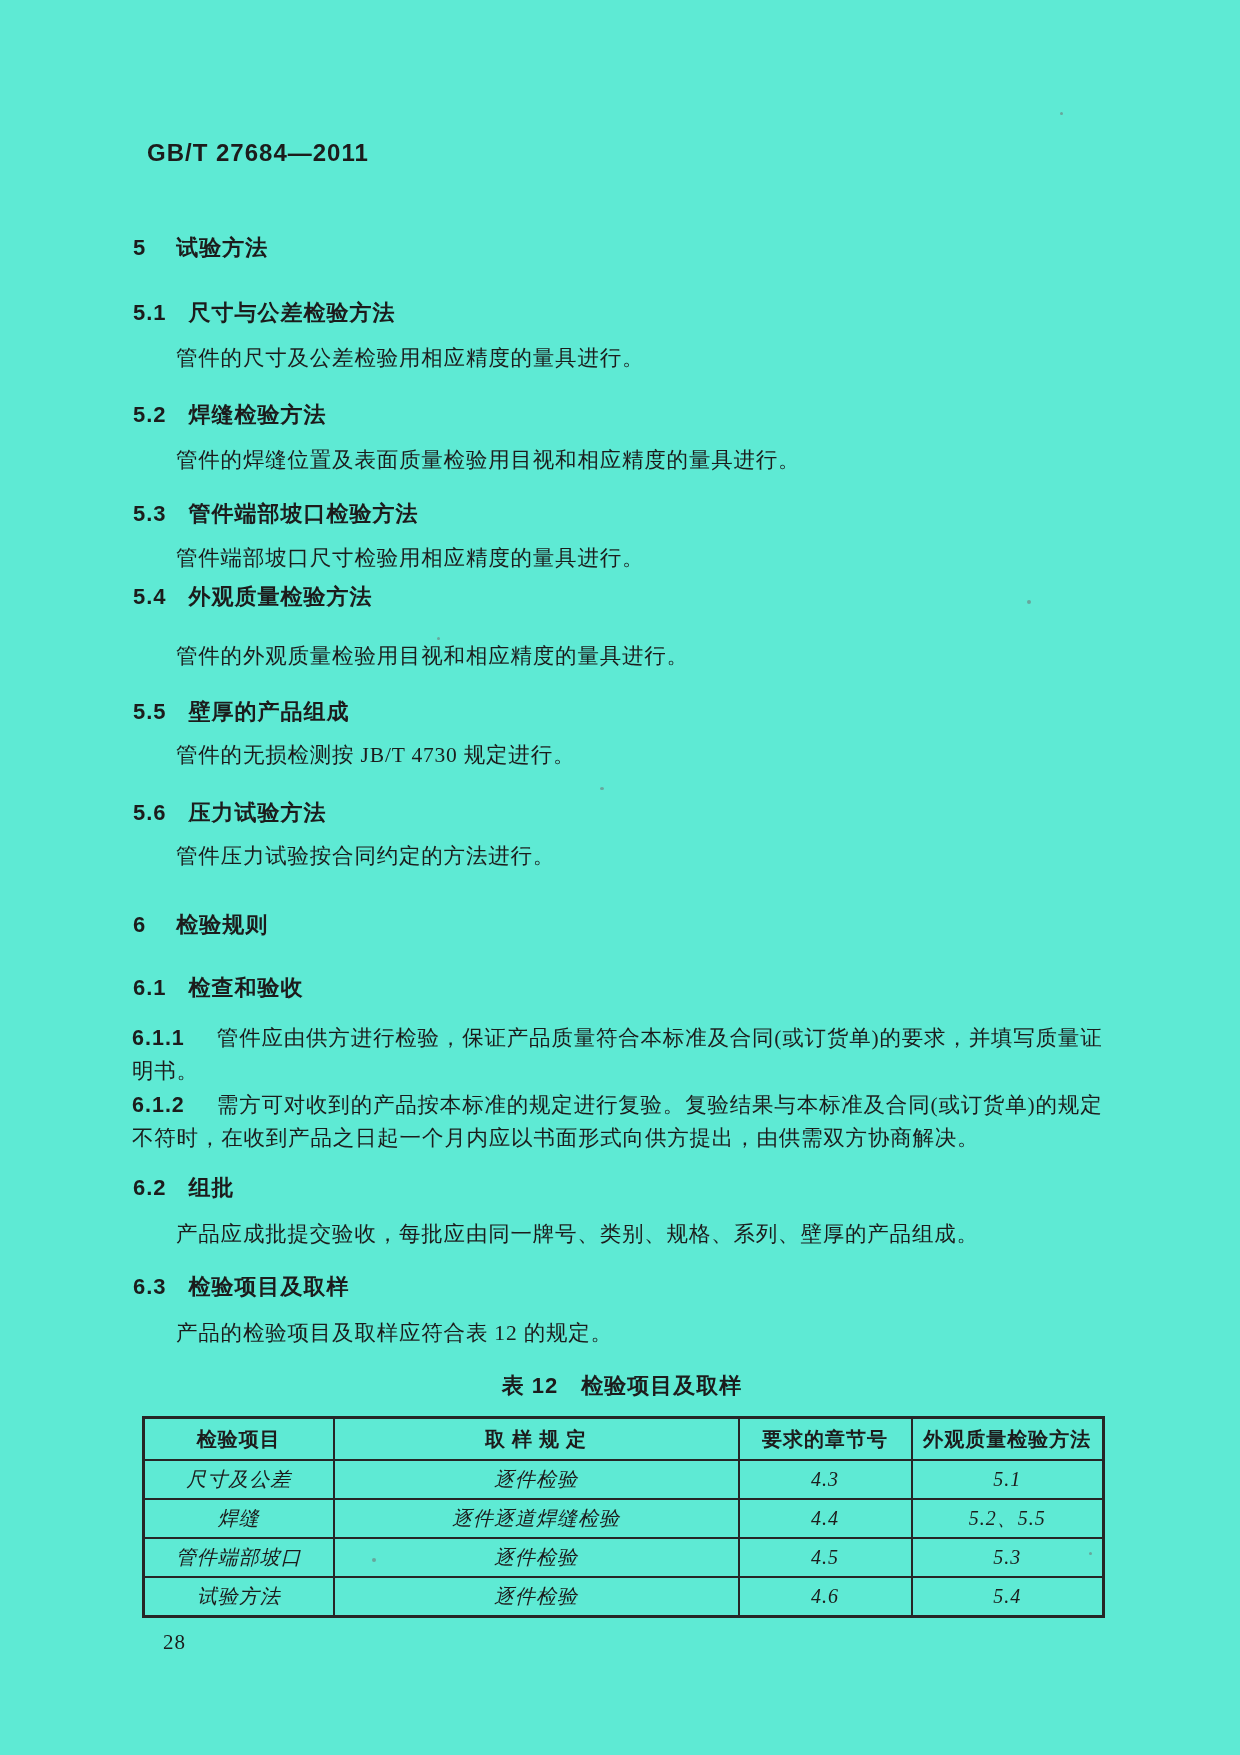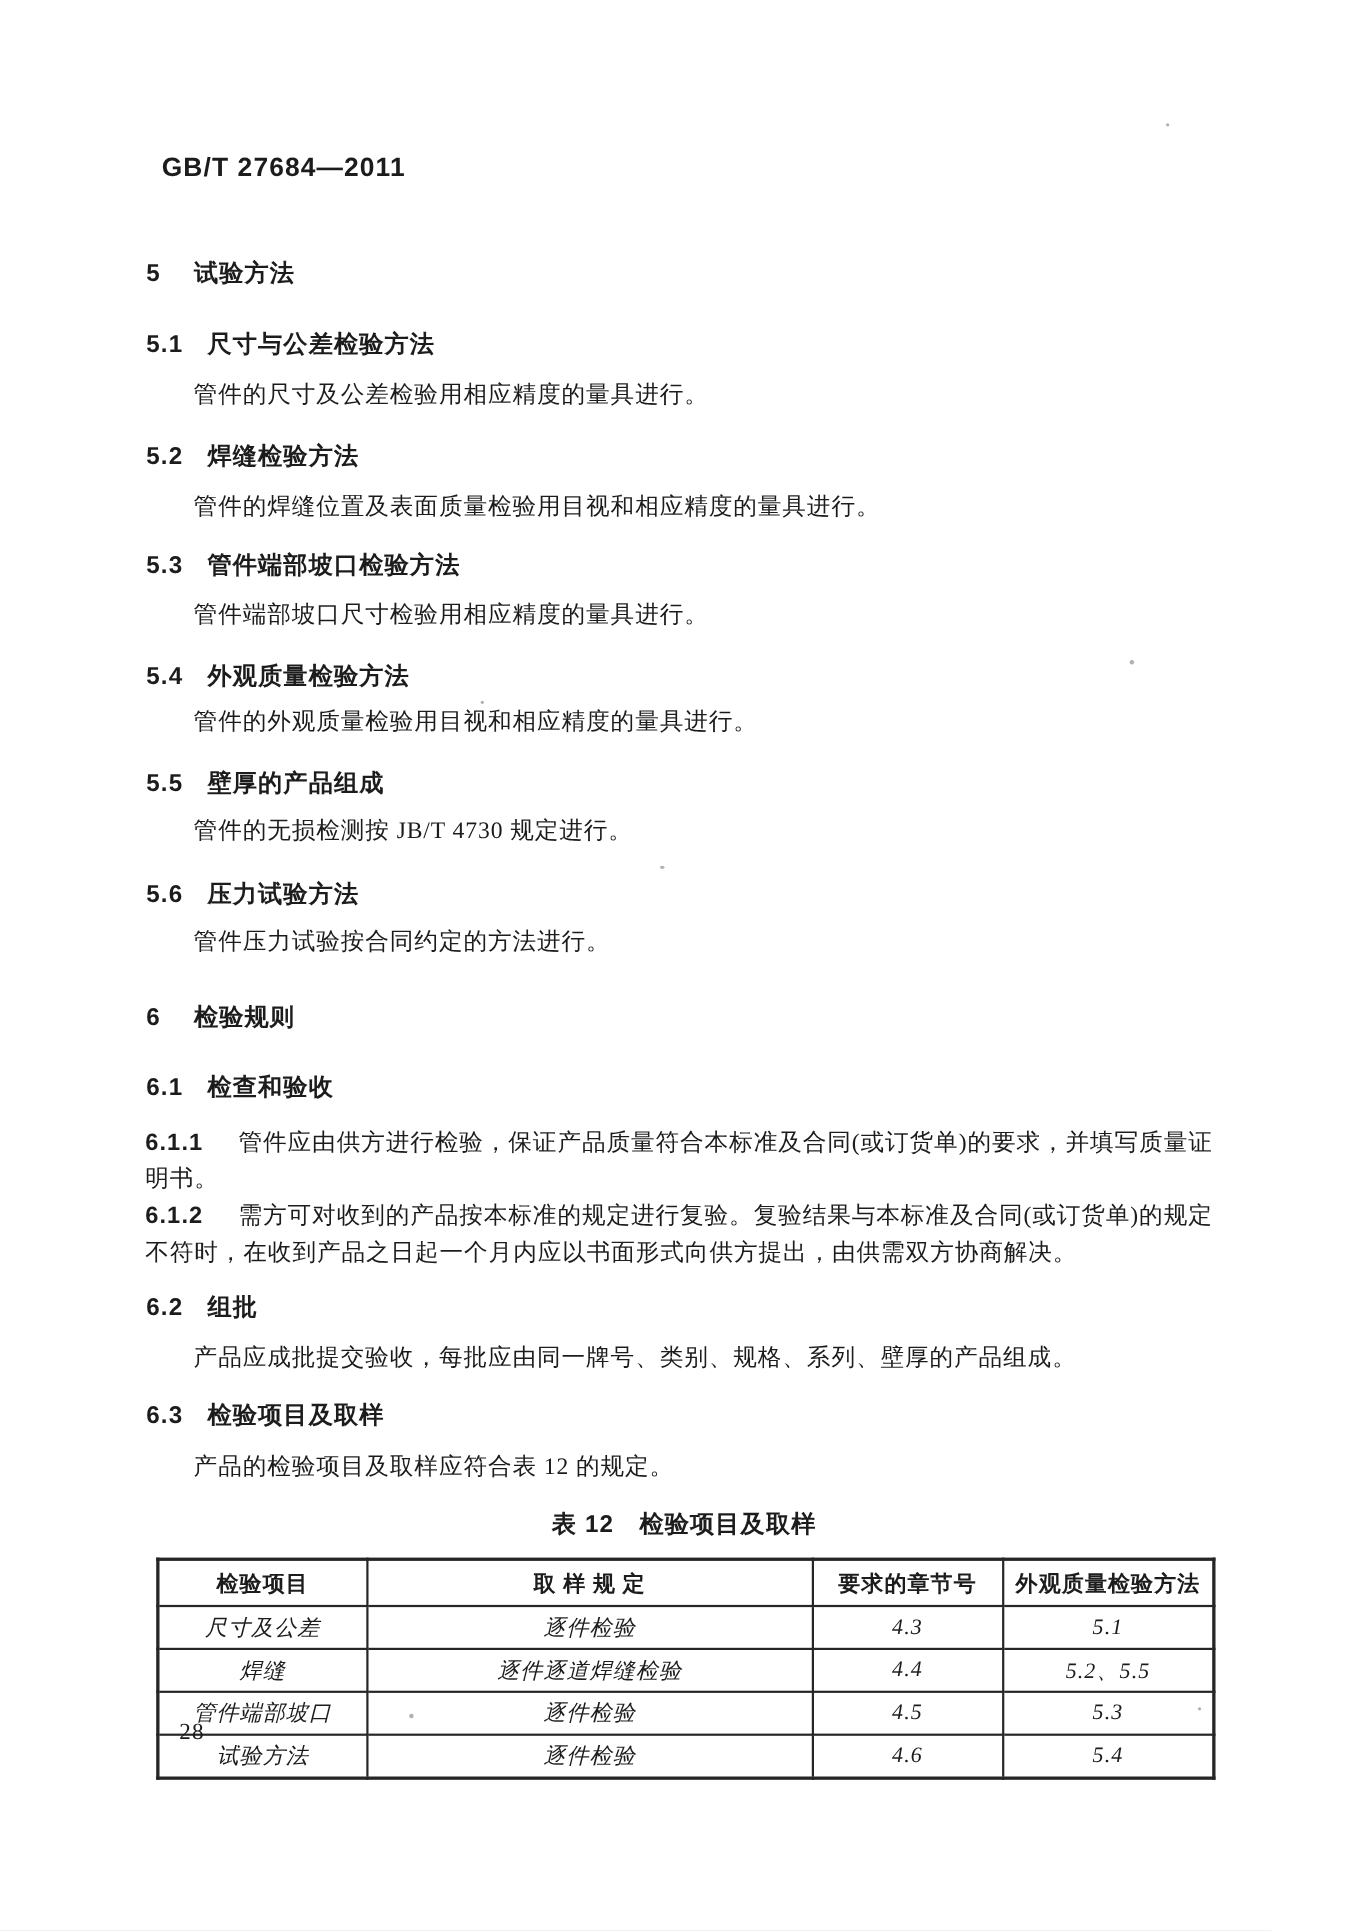--- a/index.html
+++ b/index.html
@@ -1,20 +1,20 @@
 <!DOCTYPE html>
 <html><head>
 <meta charset="utf-8">
 <style>
   html,body { margin:0; padding:0; background:#e8e8e6; }
   .page {
     position:relative;
     width:1240px; height:1755px;
     margin:0 auto;
-    background:#ffffff;
+    background:#5eead4;
     color:#1c1c1c;
     overflow:hidden;
   }
   .std-num {
     position:absolute; left:147px; top:139px;
     font:700 24px "Liberation Sans", sans-serif;
     letter-spacing:1px; white-space:nowrap;
   }
   .chapter, .section {
     position:absolute; left:133px;
@@ -53,21 +53,21 @@
   .spec-table th, .spec-table td {
     border:2px solid #262626;
     text-align:center; vertical-align:middle;
     font-weight:normal; letter-spacing:1px;
     padding:0;
   }
   .spec-table thead th { height:40px;font-weight:bold; }
   .spec-table tbody td { height:37px;font-style:italic; }
   .spec-table { border:3px solid #262626; }
   .page-num {
-    position:absolute; left:163px; top:1562px;
+    position:absolute; left:163px; top:1630px;
     font:21px "Liberation Serif", serif; letter-spacing:1px;
   }
   .speck {
     position:absolute; border-radius:50%;
     background:#6f6f6f; opacity:0.55;
   }
 </style>
 </head>
 <body>
 
@@ -87,21 +87,21 @@
   <div class="section" style="top:400px">
     <span class="h-num">5.2</span><span>焊缝检验方法</span>
   </div>
   <div class="para" style="top:446px">管件的焊缝位置及表面质量检验用目视和相应精度的量具进行。</div>
 
   <div class="section" style="top:499px">
     <span class="h-num">5.3</span><span>管件端部坡口检验方法</span>
   </div>
   <div class="para" style="top:544px">管件端部坡口尺寸检验用相应精度的量具进行。</div>
 
-  <div class="section" style="top:600px">
+  <div class="section" style="top:582px">
     <span class="h-num">5.4</span><span>外观质量检验方法</span>
   </div>
   <div class="para" style="top:642px">管件的外观质量检验用目视和相应精度的量具进行。</div>
 
   <div class="section" style="top:697px">
     <span class="h-num">5.5</span><span>壁厚的产品组成</span>
   </div>
   <div class="para" style="top:741px">管件的无损检测按 JB/T 4730 规定进行。</div>
 
   <div class="section" style="top:798px">

